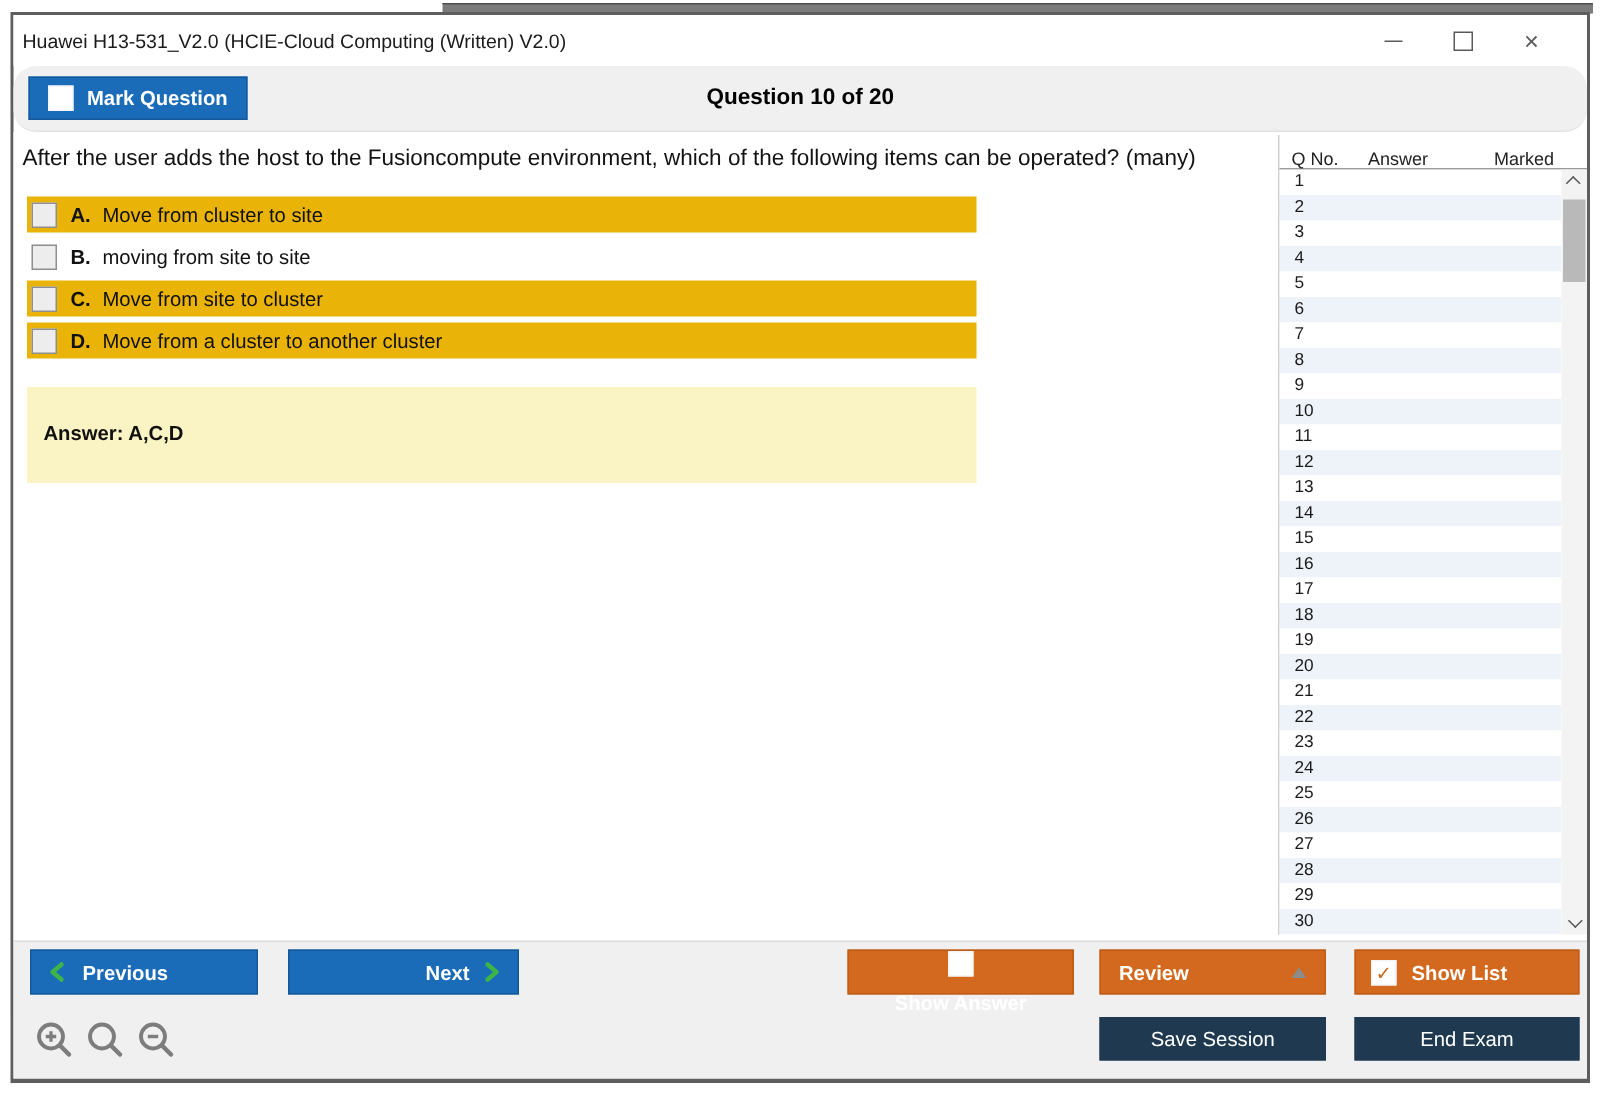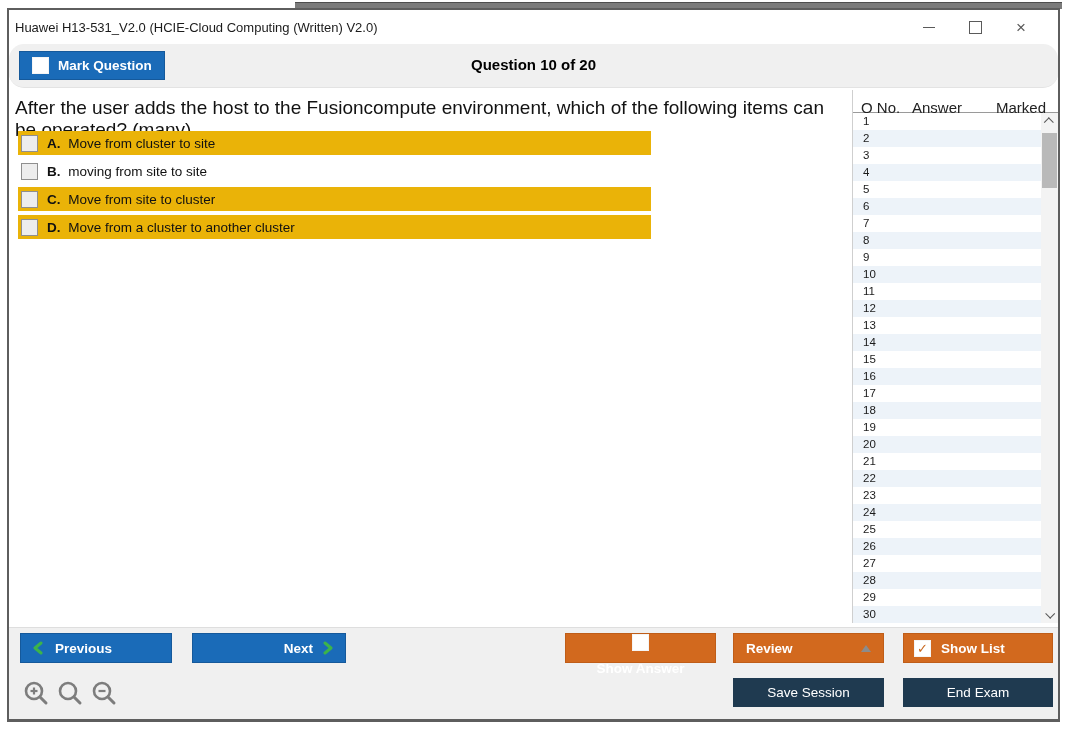--- a/index.html
+++ b/index.html
@@ -21,34 +21,34 @@
   .toolbar{position:absolute;top:34px;left:0;right:0;height:44px;background:#f0f0f0;border-bottom:1px solid #e3e3e3;box-sizing:border-box;border-radius:15px;}
   .btn{display:flex;align-items:center;box-sizing:border-box;cursor:default;}
   .btn-mark{position:absolute;left:10px;top:7px;height:29px;width:146px;background:#1a6bb8;border:1px solid #15599b;padding:0 12px;gap:9px;}
   .btn-label{color:#fff;font-weight:bold;font-size:13.5px;white-space:nowrap;}
   .cbx{width:15px;height:15px;background:#fff;border:1px solid #f5f5f5;flex:0 0 auto;display:flex;align-items:center;justify-content:center;}
   .cbx .chk{color:#c86820;font-weight:bold;font-size:13px;line-height:13px;}
   .q-counter{position:absolute;left:0;right:0;top:12px;text-align:center;font-weight:bold;font-size:15px;color:#000;}
 
   
   .content{position:absolute;top:78px;left:0;right:0;bottom:92px;background:#fff;}
-  .question-text{position:absolute;left:6px;top:9px;font-size:19px;color:#121212;width:830px;}
+  .question-text{position:absolute;left:6px;top:9px;font-size:15px;color:#121212;width:830px;}
   .options{position:absolute;left:9px;top:43px;width:633px;}
   .opt-row{height:24px;margin-bottom:4px;display:flex;align-items:center;background:#fff;}
   .opt-row.green{background:#eab308;}
   .opt-check{width:15px;height:15px;background:#ededed;border:1px solid #8f8f8f;margin-left:3px;flex:0 0 auto;}
   .opt-text{margin-left:9px;font-size:13.5px;color:#111;white-space:nowrap;}
   .opt-text b{margin-right:4px;}
   .answer-box{position:absolute;left:9px;top:170px;width:633px;height:64px;background:#faf3c3;}
   .answer-text{position:absolute;left:11px;top:23px;font-weight:bold;font-size:13.5px;color:#111;}
 
   
   .panel{position:absolute;right:0;top:2px;width:206px;height:533px;border-left:1px solid #cfcfcf;box-sizing:border-box;background:#fff;}
   .panel-header{position:relative;height:22px;border-bottom:1px solid #9a9a9a;}
-  .ph{position:absolute;top:9px;font-size:15px;color:#222;}
+  .ph{position:absolute;top:9px;font-size:12px;color:#222;}
   .ph-qno{left:8px;}
   .ph-answer{left:59px;}
   .ph-marked{left:143px;}
   .panel-rows{position:absolute;top:23px;left:0;right:17px;bottom:0;overflow:hidden;}
   .list-row{height:17px;line-height:17px;font-size:11.5px;color:#1a1a1a;padding-left:10px;background:#fff;}
   .list-row.alt{background:#edf3f9;}
   .scrollbar{position:absolute;top:23px;right:0;bottom:0;width:17px;background:#f3f3f3;}
   .sb-btn{position:absolute;left:0;width:17px;height:17px;display:flex;align-items:center;justify-content:center;}
   .sb-up{top:0;}
   .sb-down{bottom:0;}
@@ -122,20 +122,23 @@
           <div class="opt-row green">
             <span class="opt-check"></span>
             <span class="opt-text"><b>C.</b> Move from site to cluster</span>
           </div>
           <div class="opt-row green">
             <span class="opt-check"></span>
             <span class="opt-text"><b>D.</b> Move from a cluster to another cluster</span>
           </div>
         </div>
 
+      <div class="answer-box">
+        <div class="answer-text">Answer: A,C,D</div>
+      </div>
 
       <div class="panel">
         <div class="panel-header">
           <span class="ph ph-qno">Q No.</span>
           <span class="ph ph-answer">Answer</span>
           <span class="ph ph-marked">Marked</span>
         </div>
         <div class="panel-rows" id="list-rows">
             <div class="list-row">1</div>
             <div class="list-row alt">2</div>

